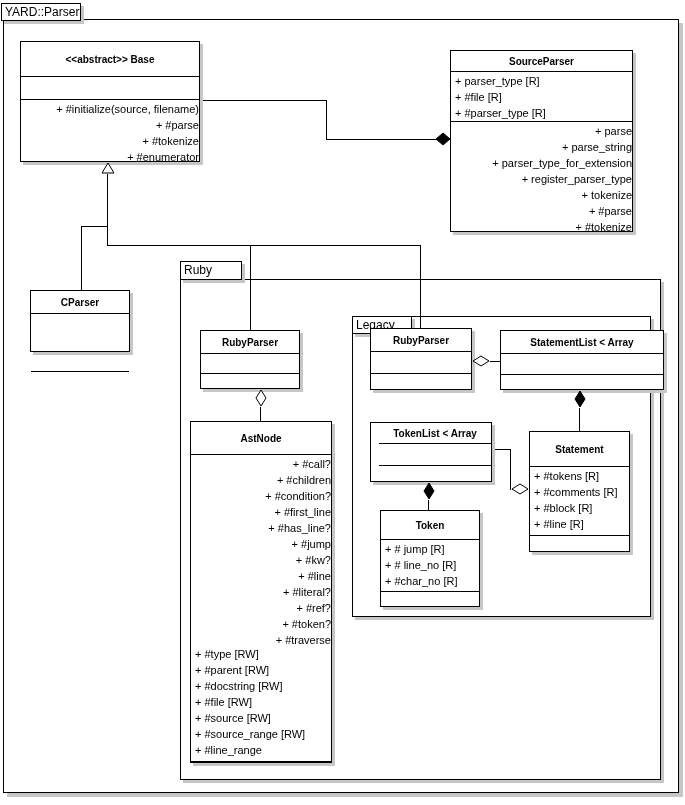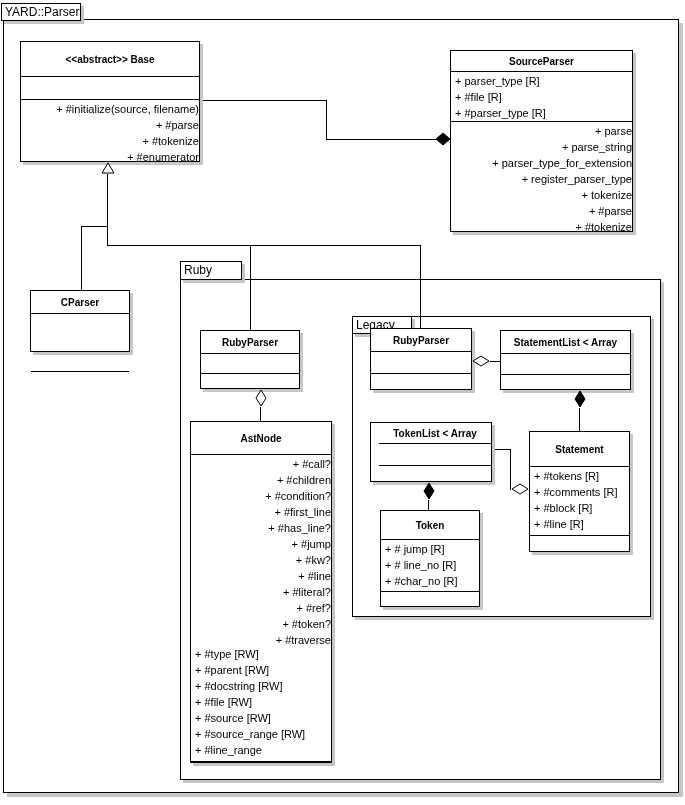--- a/index.html
+++ b/index.html
@@ -111,21 +111,21 @@
     <div class="member">+ #line_range</div>
   </div>
 </div>
 
 <div class="abs cls" style="left:370px;top:328px;width:102px;height:62px;">
   <div class="cls-title" style="height:22px;">RubyParser</div>
   <div class="cmp mid" style="height:20px;"></div>
   <div class="cmp last"></div>
 </div>
 
-<div class="abs cls" style="left:500px;top:330px;width:131px;height:60px;">
+<div class="abs cls" style="left:500px;top:330px;width:164px;height:60px;">
   <div class="cls-title" style="height:22px;">StatementList &lt; Array</div>
   <div class="cmp mid" style="height:19px;"></div>
   <div class="cmp last"></div>
 </div>
 
 <div class="abs cls" style="left:370px;top:422px;width:122px;height:60px;padding-left:8px;">
   <div class="cls-title" style="height:20px;">TokenList &lt; Array</div>
   <div class="cmp mid" style="height:20px;"></div>
   <div class="cmp last"></div>
 </div>

